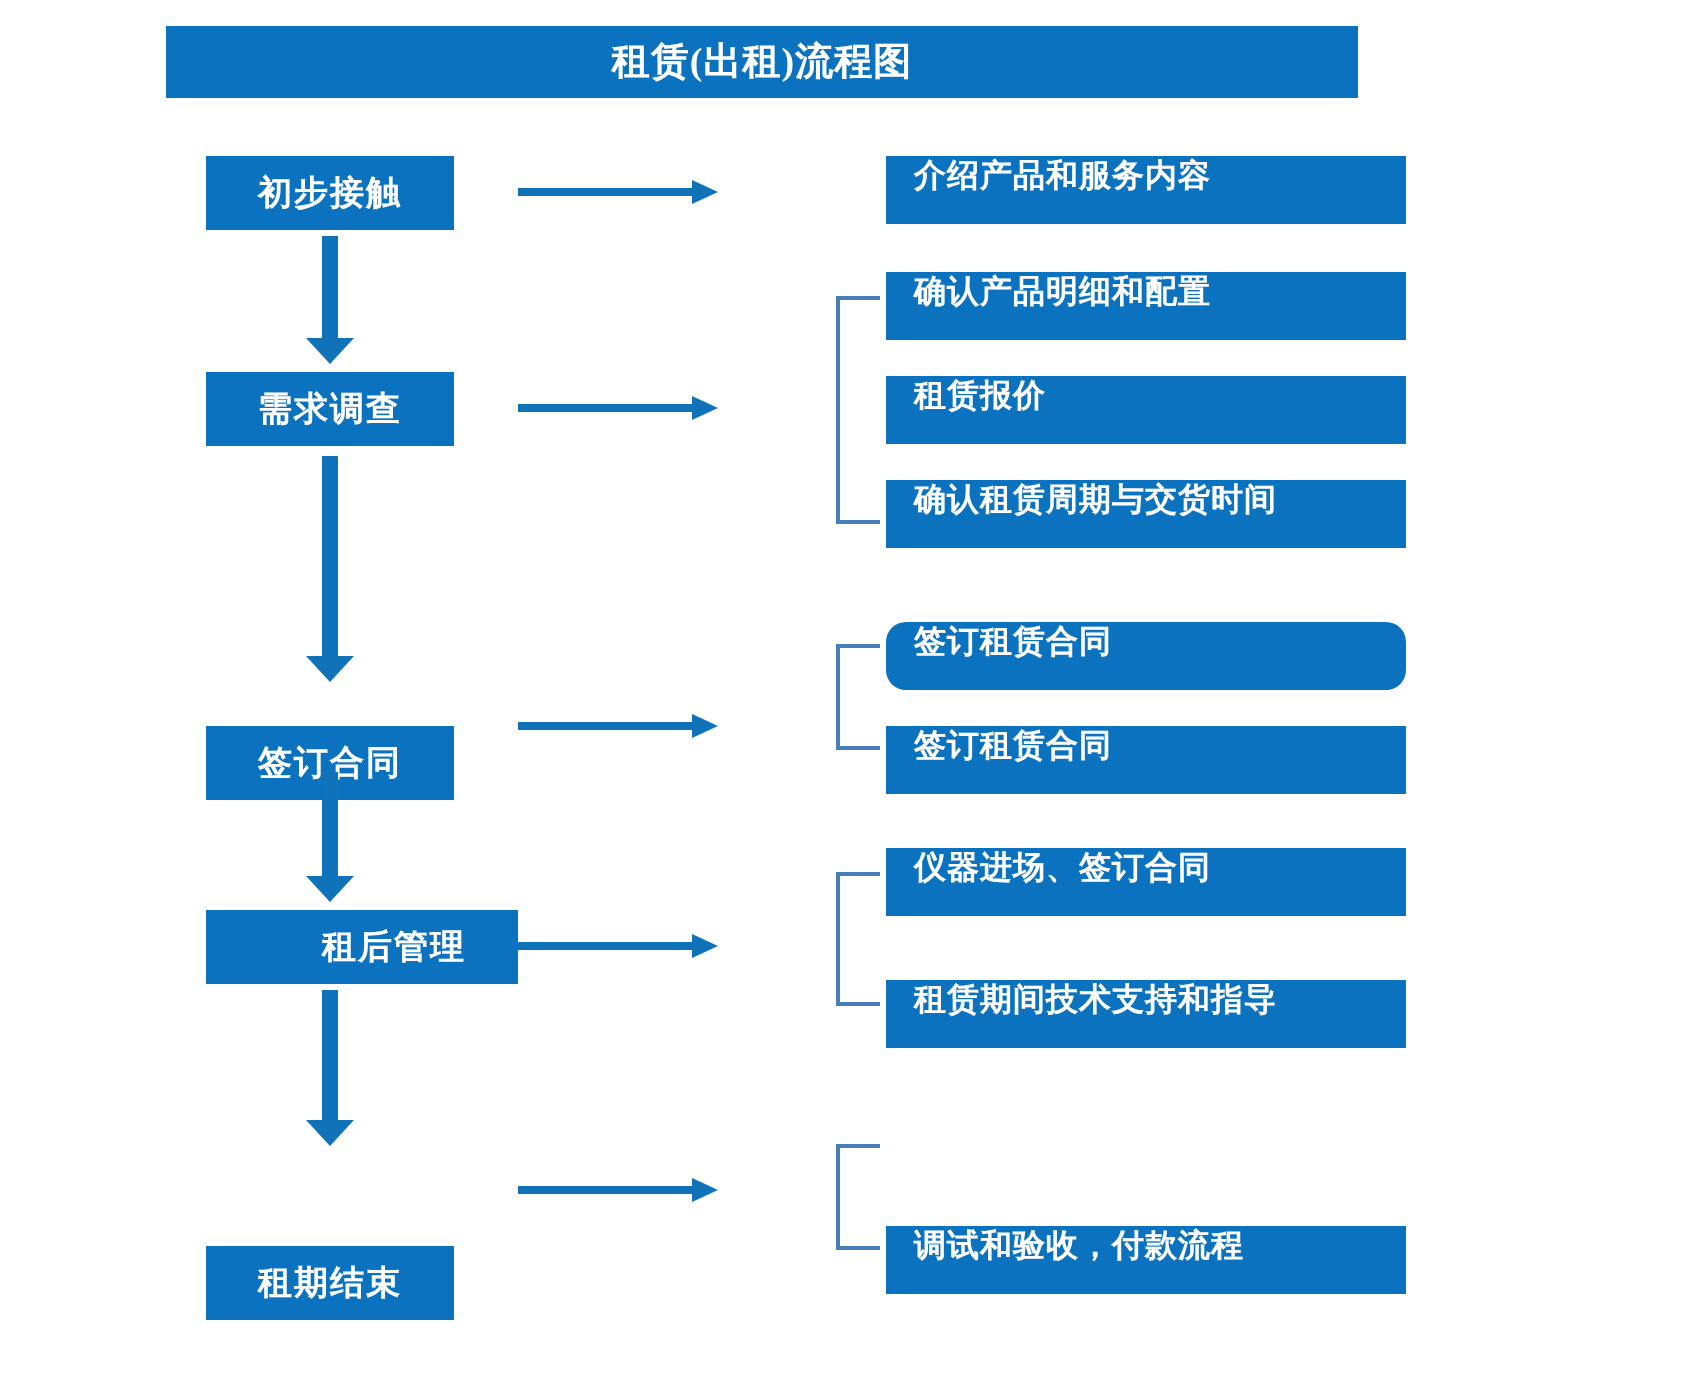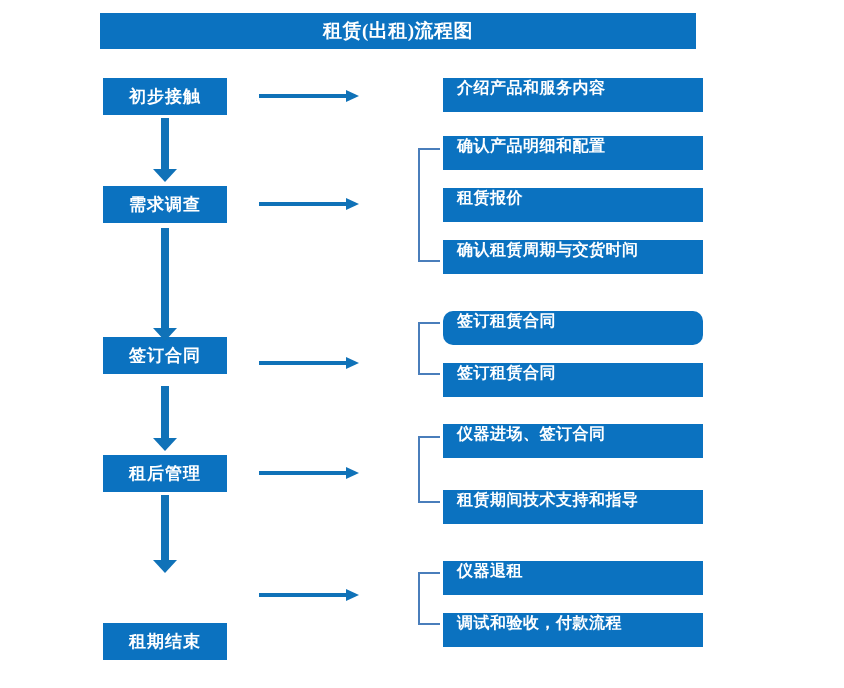--- a/index.html
+++ b/index.html
@@ -14,21 +14,21 @@
     position: relative;
     width: 844px;
     height: 688px;
     background: #ffffff;
     overflow: hidden;
   }
 
   
   .title-bar {
     position: absolute;
-    left: 100px;
+    left: 83px;
     top: 13px;
     width: 596px;
     height: 36px;
     background: #0B72C0;
     color: #ffffff;
     font-size: 19px;
     font-weight: bold;
     display: flex;
     align-items: center;
     justify-content: center;
@@ -135,24 +135,24 @@
 <div id="canvas">
 
   <div class="title-bar">租赁(出租)流程图</div>
 
   <div class="stage-box" style="left:103px; top:78px;">
     <span>初步接触</span>
   </div>
   <div class="stage-box" style="left:103px; top:186px;">
     <span>需求调查</span>
   </div>
-  <div class="stage-box" style="left:103px; top:337px;align-items:center;">
+  <div class="stage-box" style="left:103px; top:363px;align-items:center;">
     <span>签订合同</span>
   </div>
-  <div class="stage-box" style="left:103px; top:455px;">
+  <div class="stage-box" style="left:103px; top:455px;padding-left:32px;">
     <span>租后管理</span>
   </div>
   <div class="stage-box" style="left:103px; top:577px;margin-top:46px;">
     <span>租期结束</span>
   </div>
 
   <div class="v-arrow" style="left:153px; top:118px; height:64px;">
     <div class="shaft" style="height:51px;"></div>
     <div class="head"></div>
   </div>
@@ -212,20 +212,17 @@
   </div>
   <div class="detail-box" style="top:363px;">
     <span>签订租赁合同</span>
   </div>
   <div class="detail-box" style="top:424px;">
     <span>仪器进场、签订合同</span>
   </div>
   <div class="detail-box" style="top:490px;">
     <span>租赁期间技术支持和指导</span>
   </div>
-  <div class="detail-box" style="top:561px;">
-    <span>仪器退租</span>
-  </div>
   <div class="detail-box" style="top:613px;">
     <span>调试和验收，付款流程</span>
   </div>
 
 </div>
 
 </body></html>

